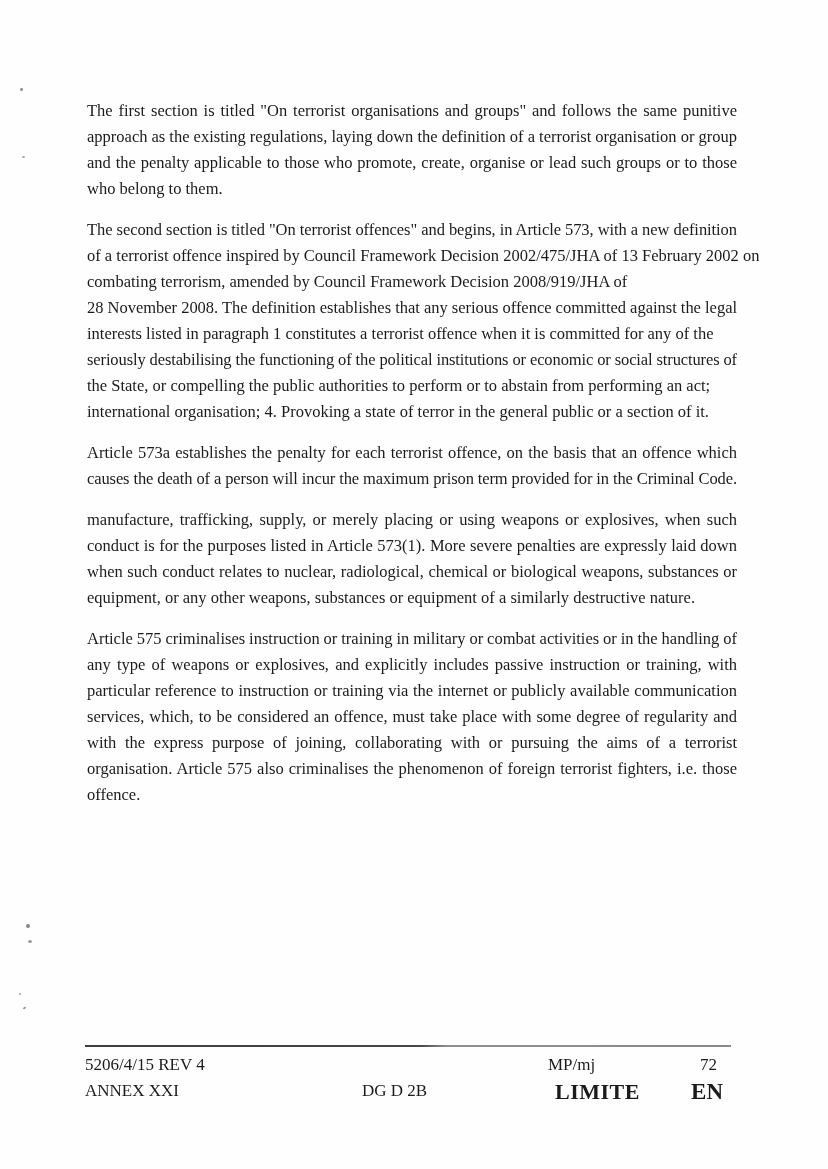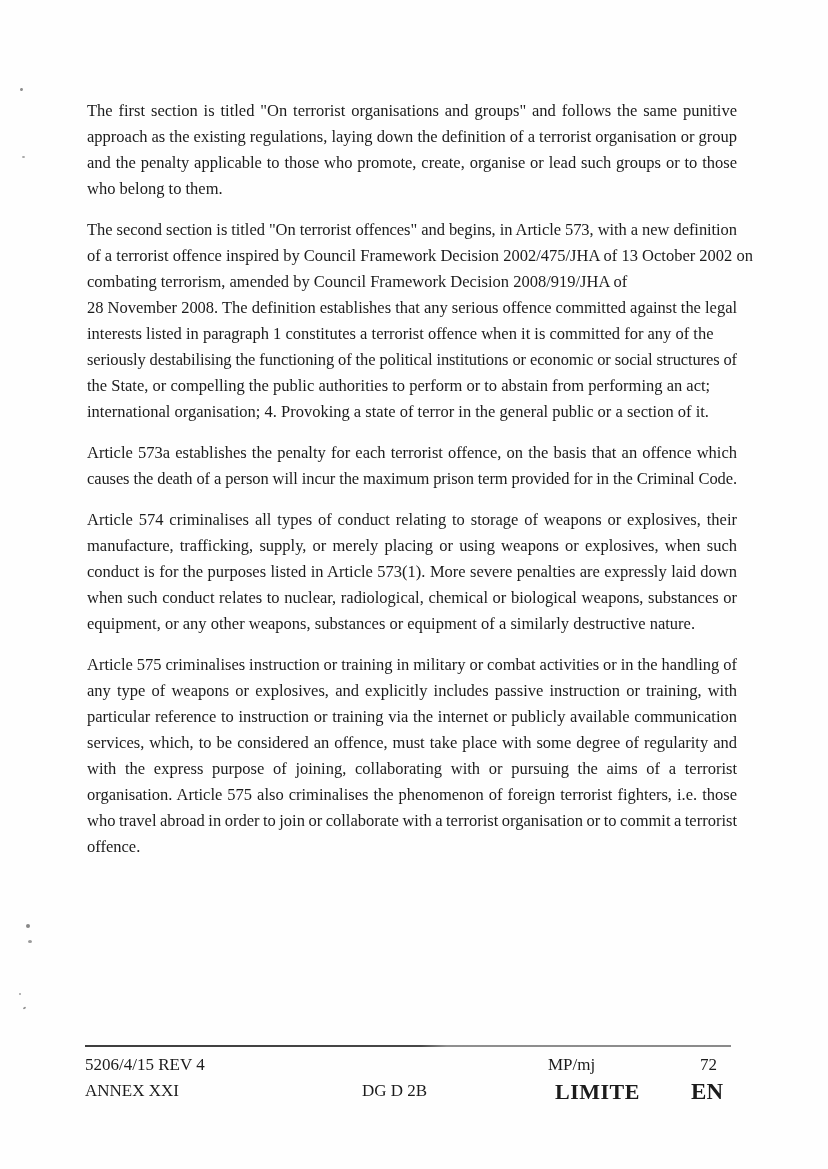--- a/index.html
+++ b/index.html
@@ -96,47 +96,45 @@
 
   <main class="text-block" id="paragraphs">
       <div class="para">
         <div class="line"><span style="word-spacing: 1.75781px;">The first section is titled "On terrorist organisations and groups" and follows the same punitive</span></div>
         <div class="line"><span style="word-spacing: -0.0602679px;">approach as the existing regulations, laying down the definition of a terrorist organisation or group</span></div>
         <div class="line"><span style="word-spacing: 0.722656px;">and the penalty applicable to those who promote, create, organise or lead such groups or to those</span></div>
         <div class="line"><span>who belong to them.</span></div>
       </div>
       <div class="para">
         <div class="line"><span style="letter-spacing: -0.0638787px;">The second section is titled "On terrorist offences" and begins, in Article 573, with a new definition</span></div>
-        <div class="line"><span>of a terrorist offence inspired by Council Framework Decision 2002/475/JHA of 13 October 2002 on</span></div>
+        <div class="line"><span>of a terrorist offence inspired by Council Framework Decision 2002/475/JHA of 13 February 2002 on</span></div>
         <div class="line"><span>combating terrorism, amended by Council Framework Decision 2008/919/JHA of</span></div>
         <div class="line"><span style="letter-spacing: -0.019491px;">28 November 2008. The definition establishes that any serious offence committed against the legal</span></div>
         <div class="line"><span>interests listed in paragraph 1 constitutes a terrorist offence when it is committed for any of the</span></div>
         <div class="line"><span style="letter-spacing: -0.115923px;">seriously destabilising the functioning of the political institutions or economic or social structures of</span></div>
         <div class="line"><span>the State, or compelling the public authorities to perform or to abstain from performing an act;</span></div>
         <div class="line"><span>international organisation; 4. Provoking a state of terror in the general public or a section of it.</span></div>
       </div>
       <div class="para">
         <div class="line"><span style="word-spacing: 1.03958px;">Article 573a establishes the penalty for each terrorist offence, on the basis that an offence which</span></div>
         <div class="line"><span style="letter-spacing: -0.109853px;">causes the death of a person will incur the maximum prison term provided for in the Criminal Code.</span></div>
       </div>
       <div class="para">
-        <div class="line"><span style="word-spacing: 1.75335px;">Article 574 criminalises all types of conduct relating to storage of weapons or explosives, their</span></div>
         <div class="line"><span style="word-spacing: 2.04427px;">manufacture, trafficking, supply, or merely placing or using weapons or explosives, when such</span></div>
         <div class="line"><span style="word-spacing: 0.322917px;">conduct is for the purposes listed in Article 573(1). More severe penalties are expressly laid down</span></div>
         <div class="line"><span style="word-spacing: 0.5px;">when such conduct relates to nuclear, radiological, chemical or biological weapons, substances or</span></div>
         <div class="line"><span>equipment, or any other weapons, substances or equipment of a similarly destructive nature.</span></div>
       </div>
       <div class="para">
         <div class="line"><span style="word-spacing: -0.198958px;">Article 575 criminalises instruction or training in military or combat activities or in the handling of</span></div>
         <div class="line"><span style="word-spacing: 2.02524px;">any type of weapons or explosives, and explicitly includes passive instruction or training, with</span></div>
         <div class="line"><span style="word-spacing: 0.561198px;">particular reference to instruction or training via the internet or publicly available communication</span></div>
         <div class="line"><span style="word-spacing: 0.896875px;">services, which, to be considered an offence, must take place with some degree of regularity and</span></div>
         <div class="line"><span style="word-spacing: 4.56473px;">with the express purpose of joining, collaborating with or pursuing the aims of a terrorist</span></div>
         <div class="line"><span style="word-spacing: 0.885417px;">organisation. Article 575 also criminalises the phenomenon of foreign terrorist fighters, i.e. those</span></div>
-        <div class="line"><span style="word-spacing: -0.640625px;">who travel abroad in order to join or collaborate with a terrorist organisation or to commit a terrorist</span></div>
         <div class="line"><span>offence.</span></div>
       </div>
     </main>
 
   <footer class="footer">
     <div class="footer-rule"></div>
     <div class="frow frow1">
       <span class="fleft">5206/4/15 REV 4</span>
       <span class="initials">MP/mj</span>
       <span class="pagenum">72</span>

